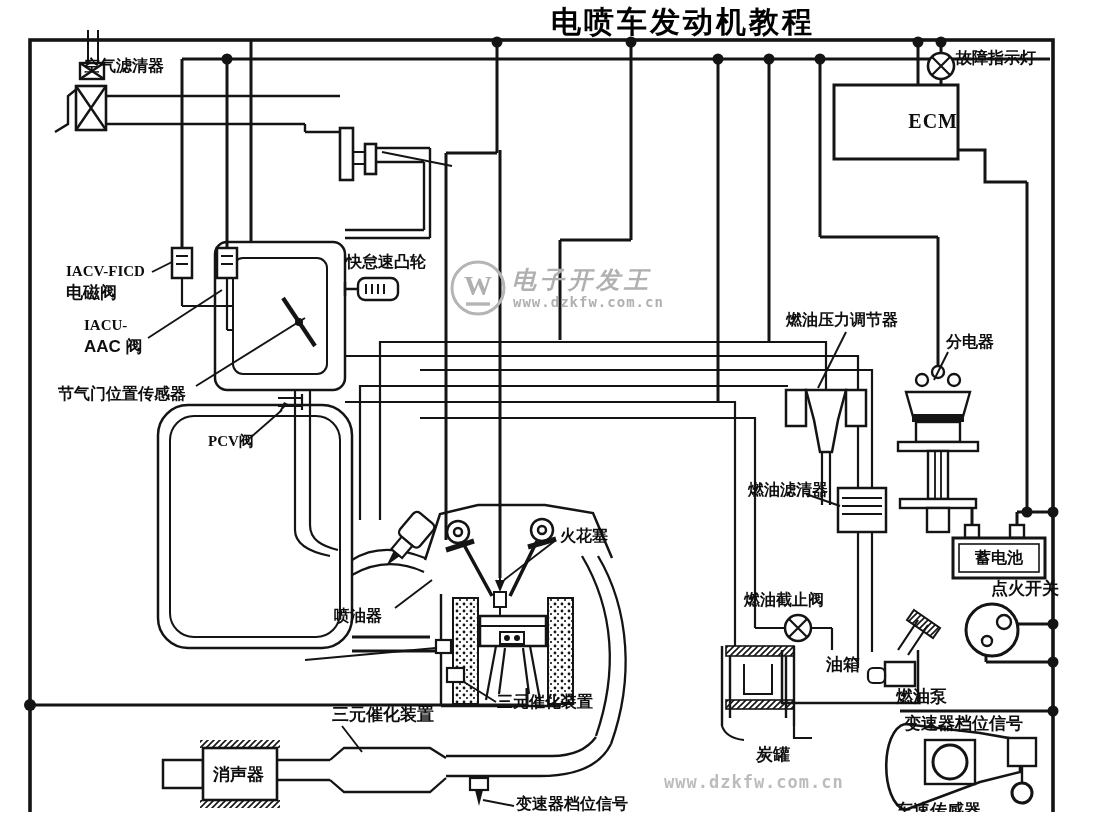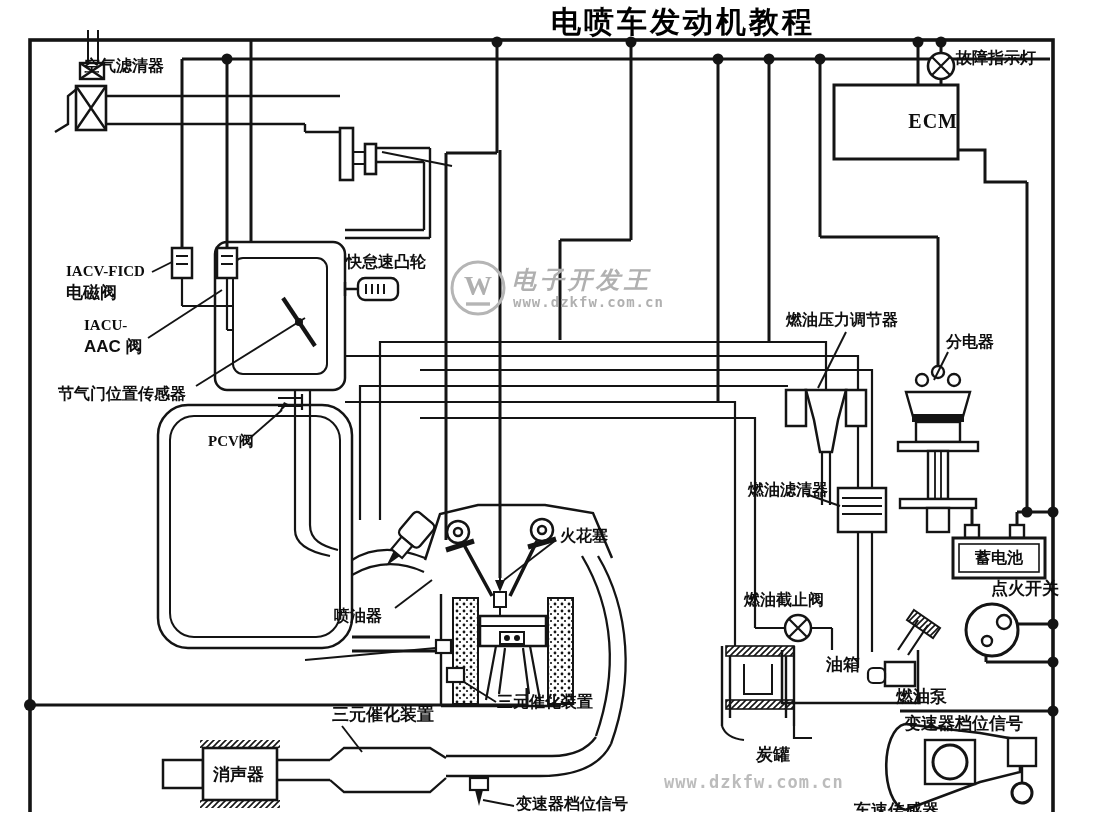--- a/index.html
+++ b/index.html
@@ -296,21 +296,21 @@
 <div class="lbl" style="left:946px;top:332px;font-family:Liberation Serif, serif;">分电器</div>
 <div class="lbl ecm" style="left:834px;top:110px;">ECM</div>
 <div class="lbl" style="left:956px;top:48px;">故障指示灯</div>
 <div class="lbl" style="left:748px;top:480px;">燃油滤清器</div>
 <div class="lbl boxed" style="left:953px;top:548px;">蓄电池</div>
 <div class="lbl s17" style="left:958px;top:578px;margin-left:33px;">点火开关</div>
 <div class="lbl" style="left:744px;top:590px;">燃油截止阀</div>
 <div class="lbl s17" style="left:826px;top:654px;">油箱</div>
 <div class="lbl s17" style="left:896px;top:686px;">燃油泵</div>
 <div class="lbl s17" style="left:904px;top:713px;">变速器档位信号</div>
-<div class="lbl s17" style="left:854px;top:800px;text-align:right;">车速传感器</div>
+<div class="lbl s17" style="left:896px;top:800px;text-align:right;">车速传感器</div>
 <div class="lbl s17" style="left:756px;top:744px;">炭罐</div>
 
 <div class="lbl wm-w" style="left:464px;top:270px;">W</div>
 <div class="lbl wm-brand" style="left:512px;top:264px;">电子开发王</div>
 <div class="lbl wm-url" style="left:513px;top:294px;">www.dzkfw.com.cn</div>
 <div class="lbl wm-foot" style="left:664px;top:772px;">www.dzkfw.com.cn</div>
 
 </div>
 
 </body></html>

